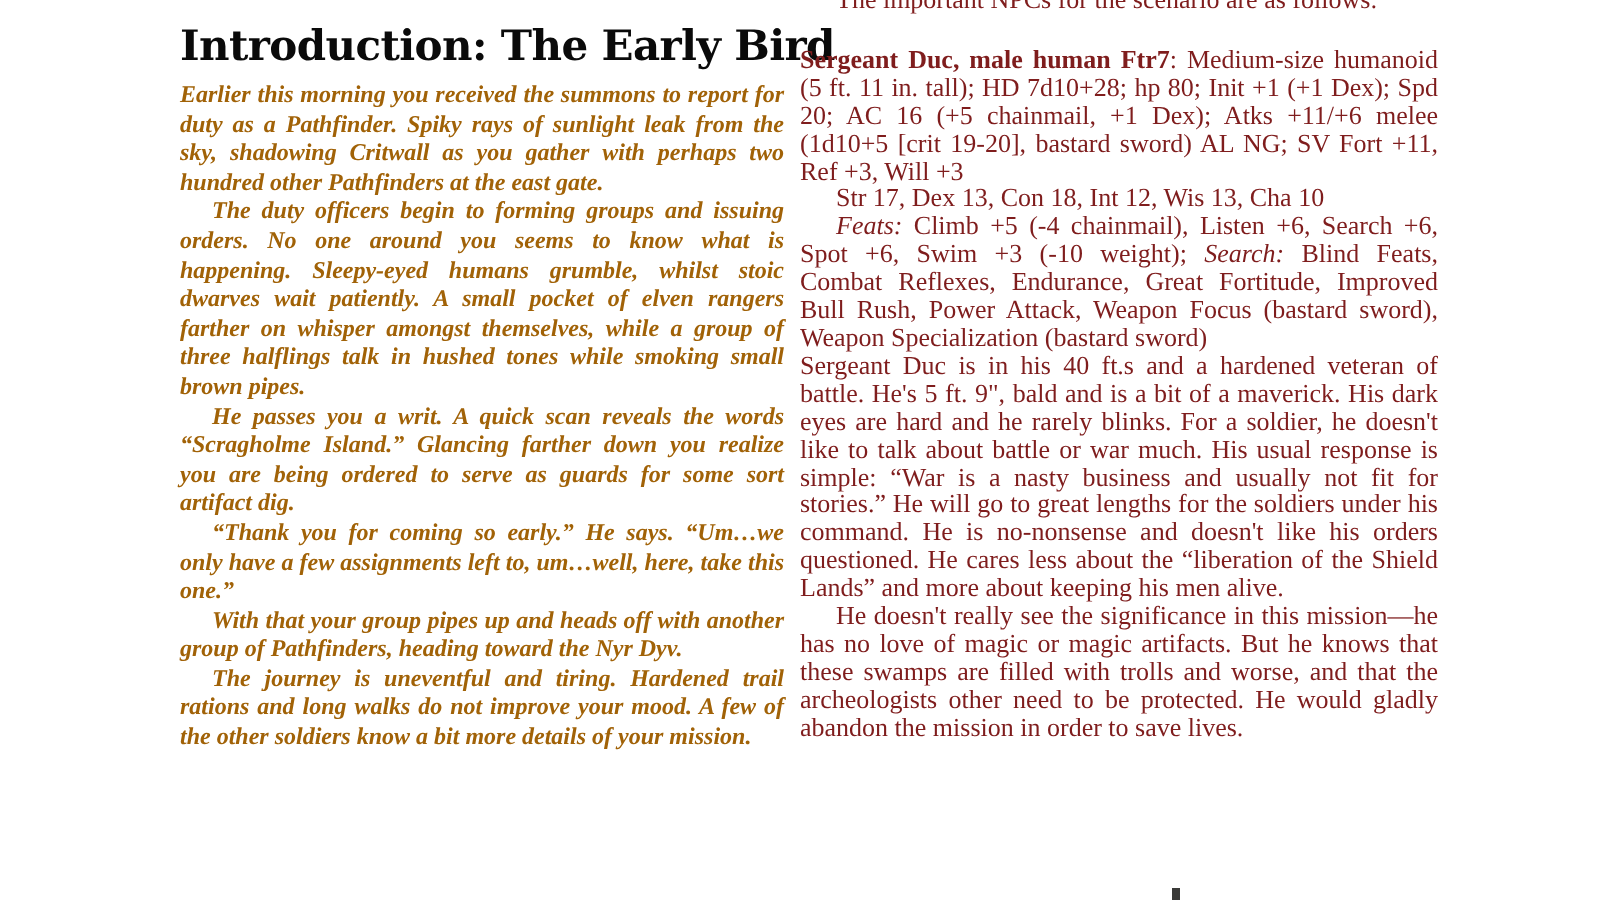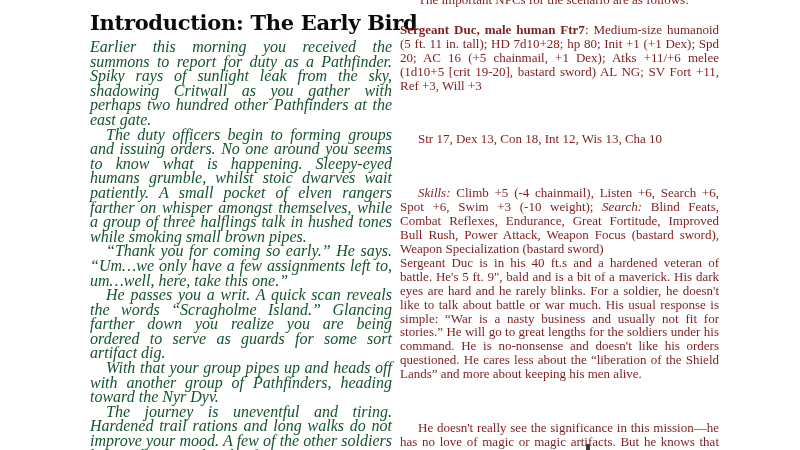--- a/index.html
+++ b/index.html
@@ -27,74 +27,74 @@
     text-align: center;
     letter-spacing: -0.3px;
     margin: 10px 0 4px 0;
     color: #0a0a0a;
     white-space: nowrap;
   }
 
   .lp {
     font-family: "Liberation Serif", serif;
     font-style: italic;
-    font-weight: 400;
-    font-size: 16px;
+    font-weight: 700;
+    font-size: 12px;
     line-height: 14.6px;
     text-align: justify;
     margin: 0;
-    color: #14532d;
+    color: #a16207;
   }
   .lp.indent { text-indent: 16px; }
 
   .rp {
     font-family: "Liberation Serif", serif;
     font-size: 13px;
     line-height: 13.9px;
     text-align: justify;
     margin: 0;
     color: #7f1d1d;
   }
   .rp.intro { text-indent: 18px; margin-bottom: 16px; }
-  .rp.indent { text-indent: 18px; margin-top: 40px; }
+  .rp.indent { text-indent: 18px; }
   .rp.desc-first { margin-top: 0; }
   .npc-name { font-weight: 700; }
   .ital { font-style: italic; }
 
   .partial-glyph {
     position: absolute;
     left: 586px; top: 444px;
     width: 4px; height: 6px;
     background: #3a3a38;
   }
 </style>
 </head>
 <body>
 
 <div class="page">
 
   <div class="col col-left">
     <h1 class="title">Introduction: The Early Bird</h1>
     <p class="lp">Earlier this morning you received the summons to report for duty as a Pathfinder. Spiky rays of sunlight leak from the sky, shadowing Critwall as you gather with perhaps two hundred other Pathfinders at the east gate.</p>
     <p class="lp indent">The duty officers begin to forming groups and issuing orders. No one around you seems to know what is happening. Sleepy-eyed humans grumble, whilst stoic dwarves wait patiently. A small pocket of elven rangers farther on whisper amongst themselves, while a group of three halflings talk in hushed tones while smoking small brown pipes.</p>
+    <p class="lp indent">He passes you a writ. A quick scan reveals the words “Scragholme Island.” Glancing farther down you realize you are being ordered to serve as guards for some sort artifact dig.</p>
     <p class="lp indent">“Thank you for coming so early.” He says. “Um…we only have a few assignments left to, um…well, here, take this one.”</p>
-    <p class="lp indent">He passes you a writ. A quick scan reveals the words “Scragholme Island.” Glancing farther down you realize you are being ordered to serve as guards for some sort artifact dig.</p>
     <p class="lp indent">With that your group pipes up and heads off with another group of Pathfinders, heading toward the Nyr Dyv.</p>
     <p class="lp indent">The journey is uneventful and tiring. Hardened trail rations and long walks do not improve your mood. A few of the other soldiers know a bit more details of your mission.</p>
 
   </div>
 
   <div class="col col-right">
     <p class="rp intro">The important NPCs for the scenario are as follows:</p>
 
     <p class="rp"><span class="npc-name">Sergeant Duc, male human Ftr7</span><span>: Medium-size humanoid (5 ft. 11 in. tall); HD 7d10+28; hp 80; Init +1 (+1 Dex); Spd 20; AC 16 (+5 chainmail, +1 Dex); Atks +11/+6 melee (1d10+5 [crit 19-20], bastard sword) AL NG; SV Fort +11, Ref +3, Will +3</span></p>
 
     <p class="rp indent">Str 17, Dex 13, Con 18, Int 12, Wis 13, Cha 10</p>
 
-    <p class="rp indent"><span class="ital">Skills:</span><span> Climb +5 (-4 chainmail), Listen +6, Search +6, Spot +6, Swim +3 (-10 weight); </span><span class="ital">Search:</span><span> Blind Feats, Combat Reflexes, Endurance, Great Fortitude, Improved Bull Rush, Power Attack, Weapon Focus (bastard sword), Weapon Specialization (bastard sword)</span></p>
+    <p class="rp indent"><span class="ital">Feats:</span><span> Climb +5 (-4 chainmail), Listen +6, Search +6, Spot +6, Swim +3 (-10 weight); </span><span class="ital">Search:</span><span> Blind Feats, Combat Reflexes, Endurance, Great Fortitude, Improved Bull Rush, Power Attack, Weapon Focus (bastard sword), Weapon Specialization (bastard sword)</span></p>
 
 
     <p class="rp desc-first">Sergeant Duc is in his 40 ft.s and a hardened veteran of battle. He's 5 ft. 9", bald and is a bit of a maverick. His dark eyes are hard and he rarely blinks. For a soldier, he doesn't like to talk about battle or war much. His usual response is simple: “War is a nasty business and usually not fit for stories.” He will go to great lengths for the soldiers under his command. He is no-nonsense and doesn't like his orders questioned. He cares less about the “liberation of the Shield Lands” and more about keeping his men alive.</p>
     <p class="rp indent">He doesn't really see the significance in this mission—he has no love of magic or magic artifacts. But he knows that these swamps are filled with trolls and worse, and that the archeologists other need to be protected. He would gladly abandon the mission in order to save lives.</p>
   </div>
 
   <div class="partial-glyph"></div>
 
 </div>
 

